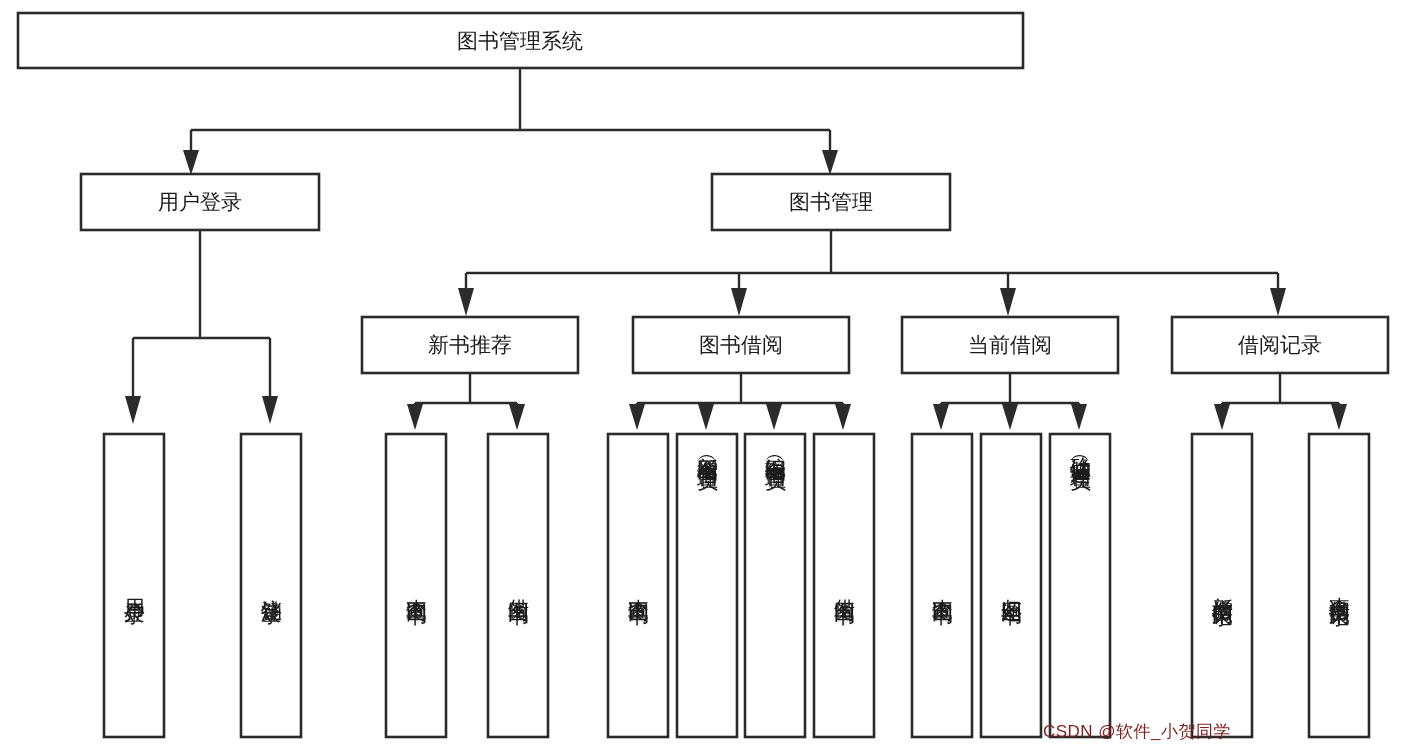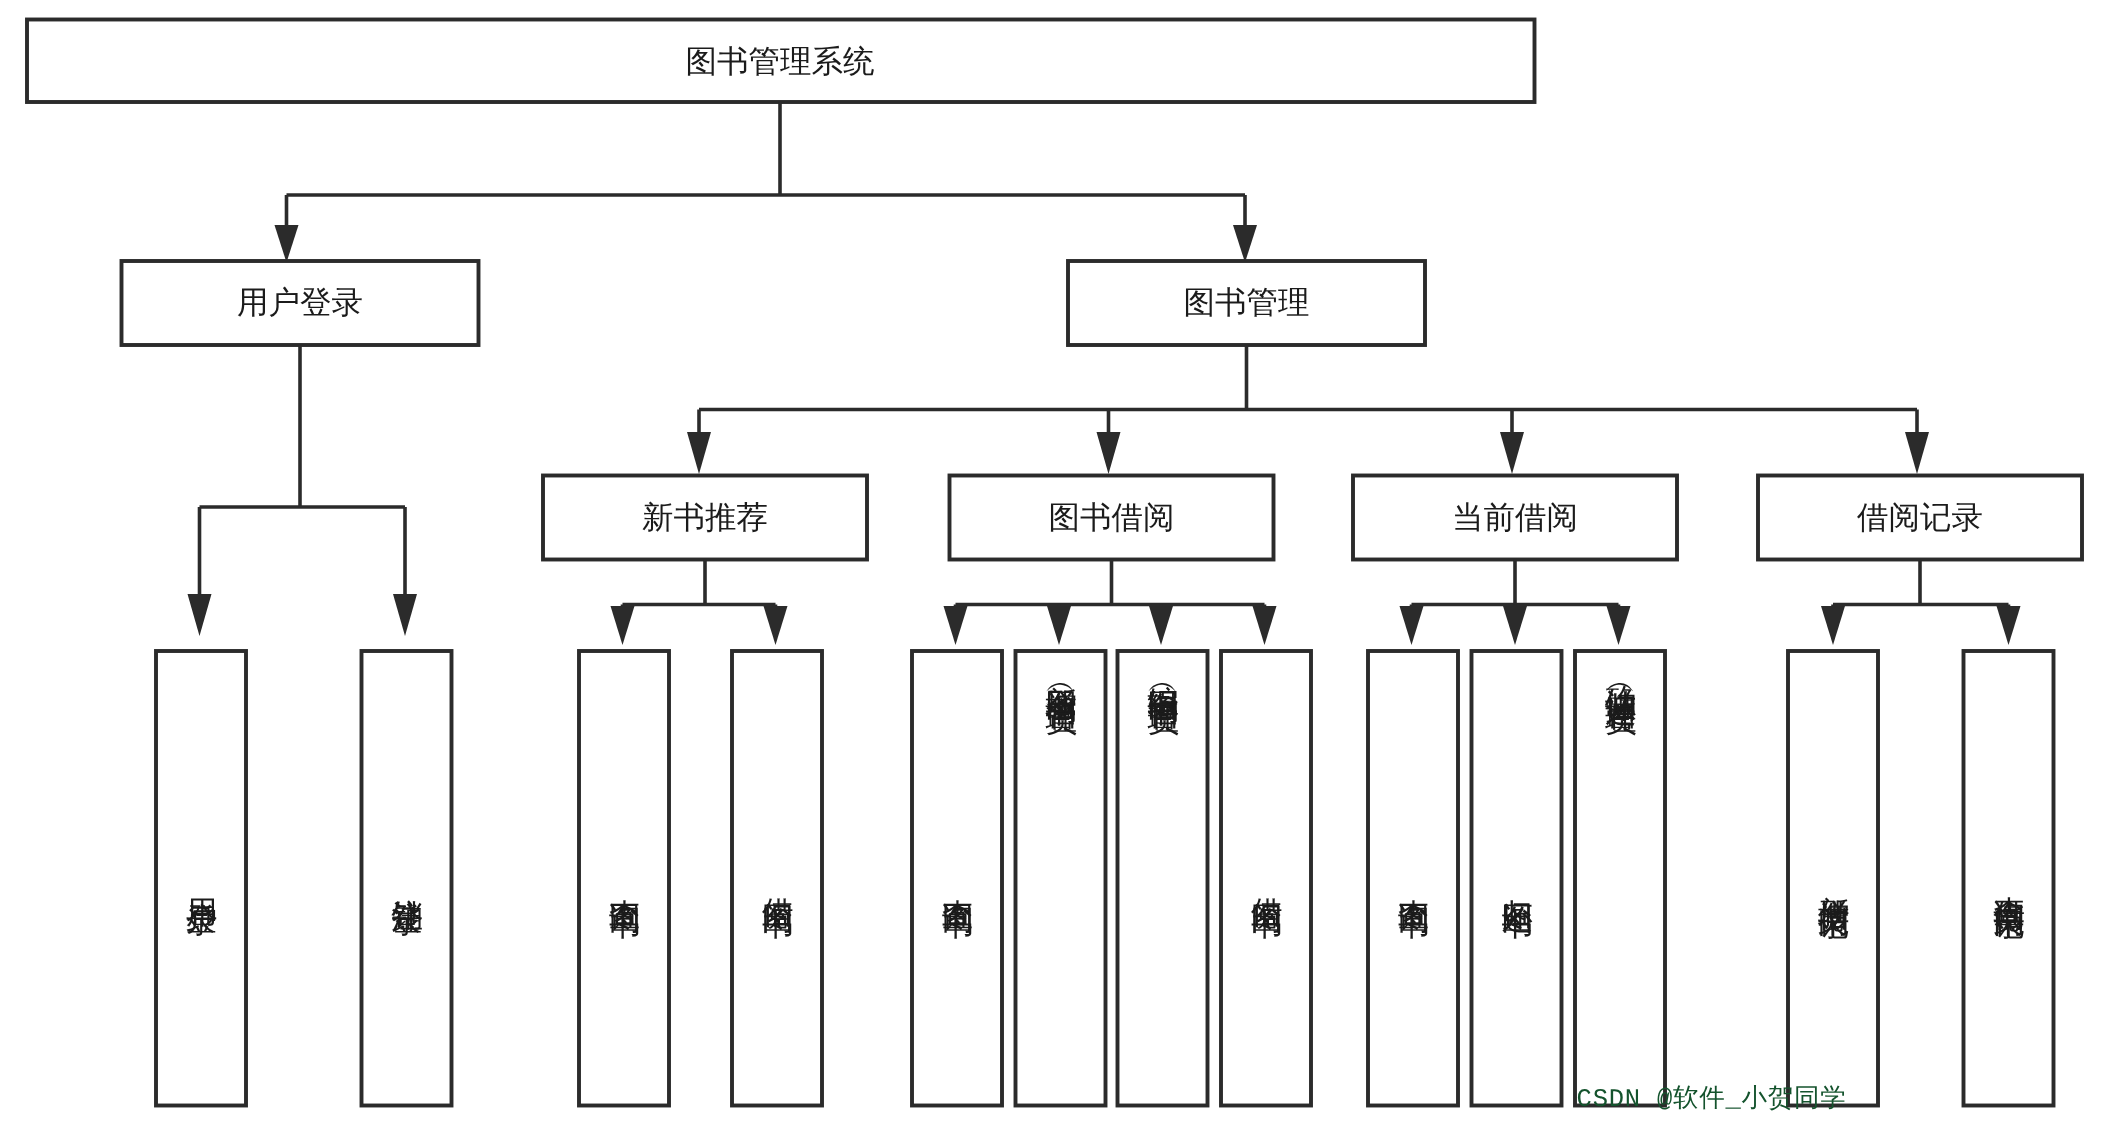--- a/index.html
+++ b/index.html
@@ -66,23 +66,23 @@
   }
   .leaf-label.top-aligned {
     justify-content: flex-start;
     padding-top: 6px;
     box-sizing: border-box;
   }
   #watermark {
     position: absolute;
     right: 6px;
     bottom: 4px;
-    font-family: Liberation Mono, monospace;
+    font-family: Liberation Sans, sans-serif;
     font-size: 17px;
-    color: #14532d;
+    color: #7f1d1d;
     letter-spacing: 0.5px;
     white-space: nowrap;
     user-select: none;
   }
 </style>
 </head>
 <body>
 
 <div id="diagram-root">
 

